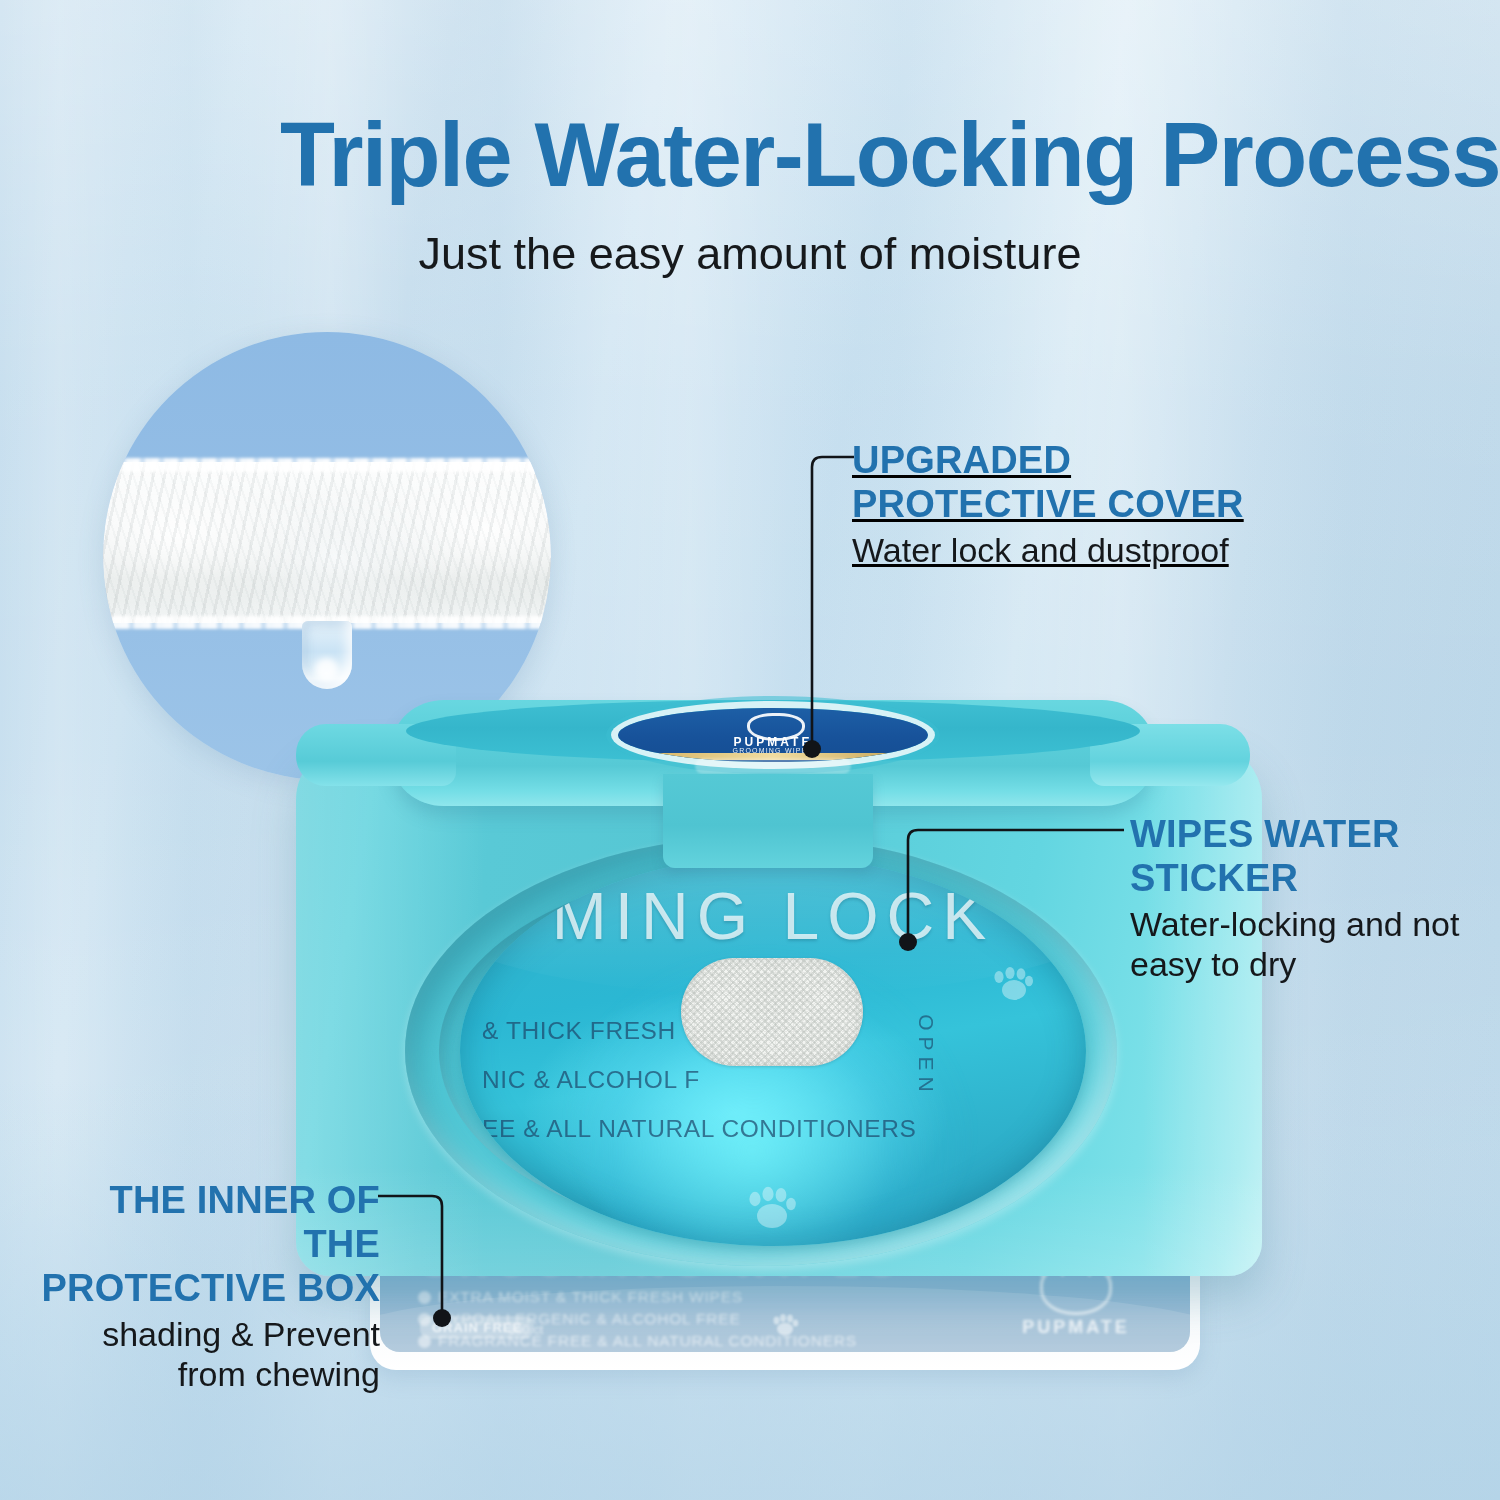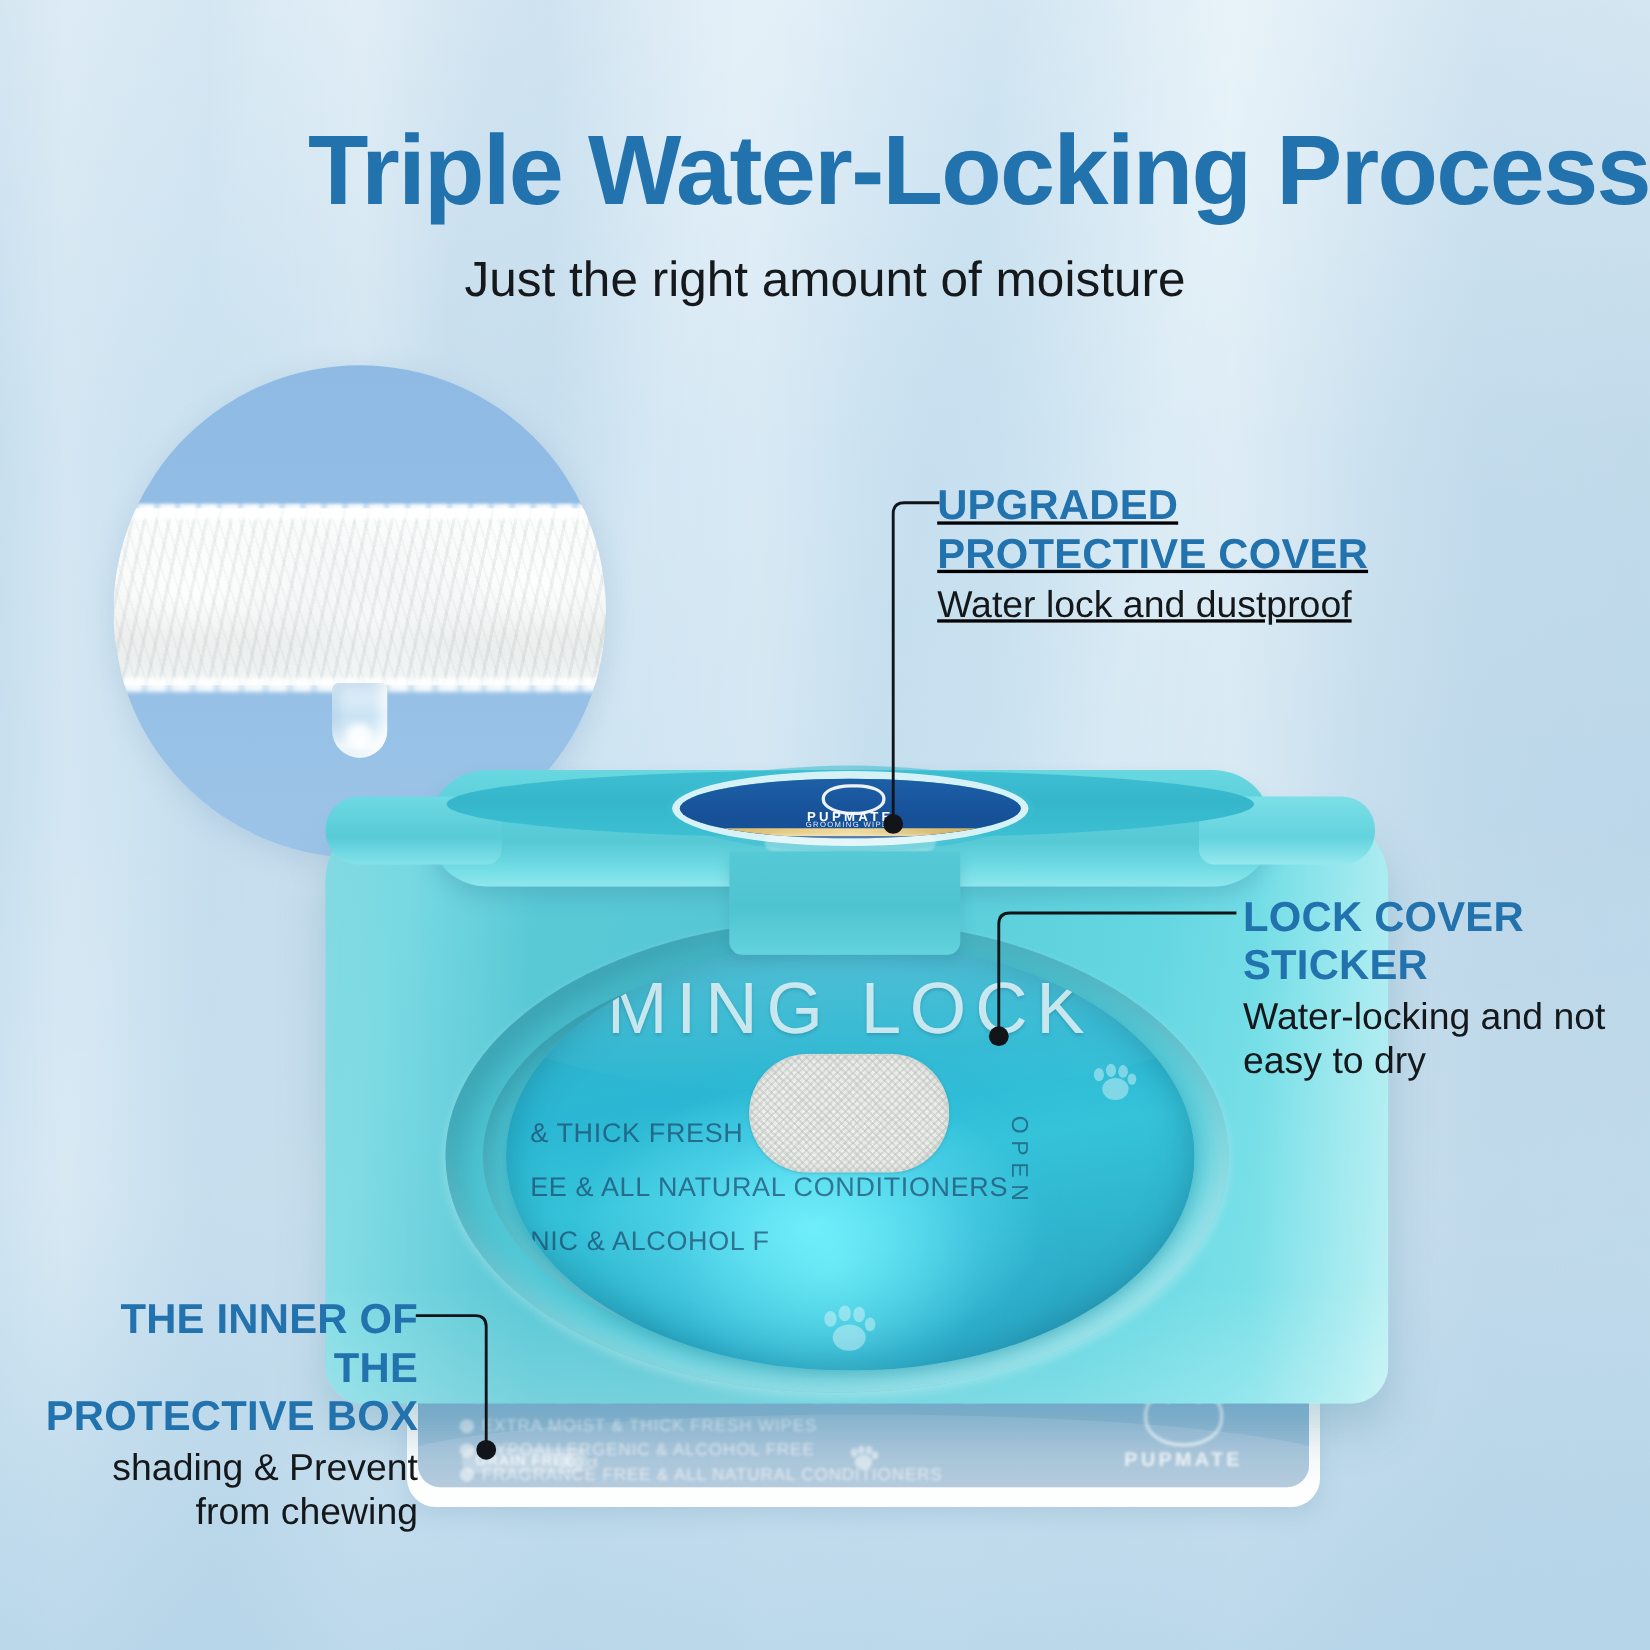--- a/index.html
+++ b/index.html
@@ -499,21 +499,21 @@
 </style>
 </head>
 <body>
 
 <div id="stage">
 
   <div class="streaks"></div>
   <div class="bottom-wash"></div>
 
   <div class="headline">Triple Water-Locking Process</div>
-  <div class="subhead">Just the right amount of moisture</div>
+  <div class="subhead">Just the easy amount of moisture</div>
 
   <div class="inset">
     <div class="fabric"></div>
     <div class="fabric-top-edge"></div>
     <div class="fabric-bot-edge"></div>
     <div class="droplet"></div>
   </div>
 
   <div class="product">
 
@@ -553,22 +553,22 @@
       <div class="well-inner-rim"></div>
     </div>
 
     <div class="sticker">
       <div class="gloss"></div>
       <div class="bluebeam"></div>
       <div class="s-title">MING  LOCK</div>
       <div class="s-nature">NA</div>
       <div class="s-bullets">
         <div>&amp; THICK FRESH WIPES</div>
+        <div>NIC &amp; ALCOHOL F</div>
         <div>EE &amp; ALL NATURAL CONDITIONERS</div>
-        <div>NIC &amp; ALCOHOL F</div>
       </div>
       <div class="s-open">OPEN</div>
       <svg class="s-paw-r" viewBox="0 0 44 36">
         <ellipse cx="24" cy="24" rx="12" ry="10" fill="#dff6fa"></ellipse>
         <ellipse cx="9" cy="11" rx="4.6" ry="6" fill="#dff6fa"></ellipse>
         <ellipse cx="20" cy="7" rx="4.6" ry="6" fill="#dff6fa"></ellipse>
         <ellipse cx="31" cy="8" rx="4.4" ry="5.8" fill="#dff6fa"></ellipse>
         <ellipse cx="39" cy="15" rx="4" ry="5.2" fill="#dff6fa"></ellipse>
       </svg>
       <svg class="s-paw-b" viewBox="0 0 54 44">
@@ -605,21 +605,21 @@
     <div class="co-title">UPGRADED
 PROTECTIVE COVER</div>
     <div class="co-sub">Water lock and dustproof</div>
   </div>
 
   <svg class="leader" style="left:896px; top:826px; width:230px; height:130px;" viewBox="0 0 230 130">
     <path d="M 228 4 L 22 4 Q 12 4 12 14 L 12 112"></path>
     <circle cx="12" cy="116" r="9"></circle>
   </svg>
   <div class="callout co-right" style="left:1130px; top:812px; width:360px;">
-    <div class="co-title">LOCK COVER
+    <div class="co-title">WIPES WATER
 STICKER</div>
     <div class="co-sub">Water-locking and not
 easy to dry</div>
   </div>
 
   <svg class="leader" style="left:376px; top:1192px; width:90px; height:140px;" viewBox="0 0 90 140">
     <path d="M 2 4 L 56 4 Q 66 4 66 14 L 66 122"></path>
     <circle cx="66" cy="126" r="9"></circle>
   </svg>
   <div class="callout co-left" style="left:0px; top:1178px; width:380px;">

